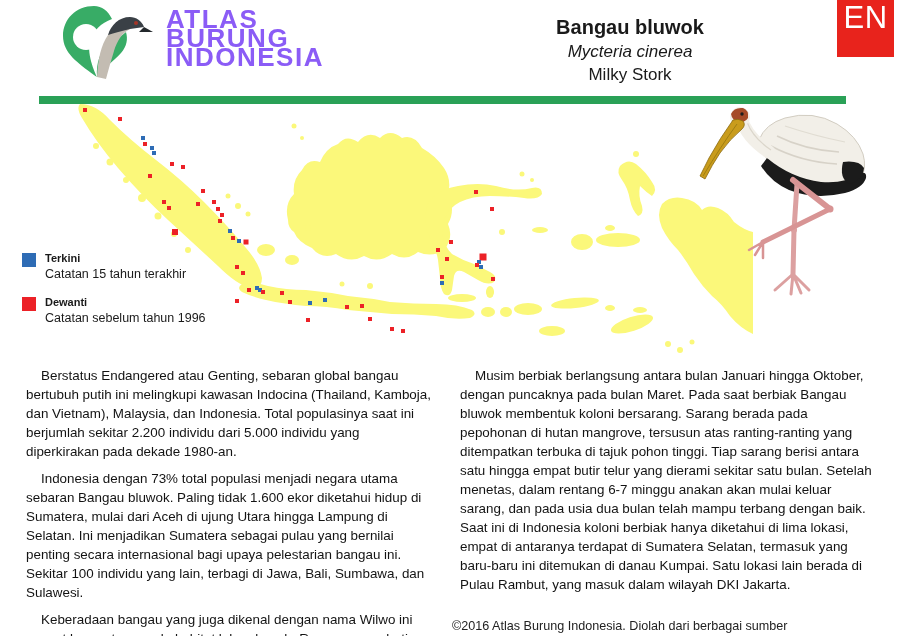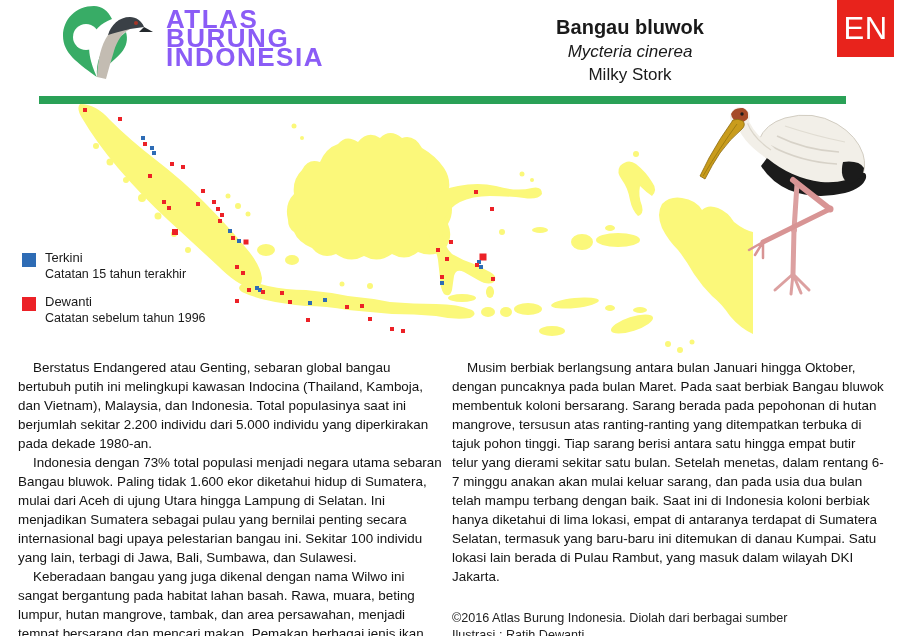--- a/index.html
+++ b/index.html
@@ -19,43 +19,43 @@
     font-size:10.5px;font-weight:bold;color:#222;letter-spacing:.2px;
   }
   .species-block{
     position:absolute;left:470px;top:14px;width:320px;text-align:center;
   }
   .species-local{font-size:20px;font-weight:bold;line-height:26px;}
   .species-sci{font-size:17px;font-style:italic;line-height:23px;}
   .species-eng{font-size:17px;line-height:23px;}
   .status-badge{
     position:absolute;left:837px;top:0;width:57px;height:57px;
-    background:#e8231c;color:#fff;display:flex;align-items:center;justify-content:center;
+    background:#e8231c;color:#fff;display:flex;justify-content:center;
     font-size:31px;letter-spacing:.5px;
   }
   .green-bar{position:absolute;left:39px;top:96px;width:807px;height:8px;background:#2aa157;}
   
   .map-wrap{position:absolute;left:70px;top:100px;width:740px;height:260px;}
   .map-wrap svg{width:100%;height:100%;display:block;}
   .land{fill:#fbf87a;}
   
   .legend{position:absolute;left:22px;top:250px;}
   .legend-item{display:flex;margin-bottom:12px;}
   .legend-swatch{width:14px;height:14px;margin-right:9px;margin-top:3px;flex:0 0 14px;}
   .legend-swatch.recent{background:#2e6cb5;}
   .legend-swatch.historical{background:#ec2127;}
-  .legend-title{font-size:13px;line-height:16px;}
+  .legend-title{font-size:11px;line-height:16px;font-weight:bold;}
   .legend-sub{font-size:12.5px;line-height:16px;}
   
   .bird{position:absolute;left:693px;top:102px;width:180px;height:205px;}
   
   .col{position:absolute;top:358px;font-size:13.4px;line-height:19px;color:#131313;}
   .col-left{left:18px;width:424px;}
   .col-right{left:452px;width:432px;}
-  .col p{margin:0;text-indent:15px;}
+  .col p{margin:8px;text-indent:15px;}
   .credits{margin-top:24px;font-size:12.6px;line-height:16.5px;color:#222;}
   .credits div{text-indent:0;}
 </style>
 </head>
 <body>
 
 <div class="page">
 
   <svg class="logo-icon" viewBox="0 0 104 78">
     <path d="M38,1 C20,1 7,14 7,31 C7,48 22,58 38,70 C40,71.5 41,72 41,72 C41,72 30,50 34,36 C37,26 45,18 56,14 C52,6 46,1 38,1 Z

